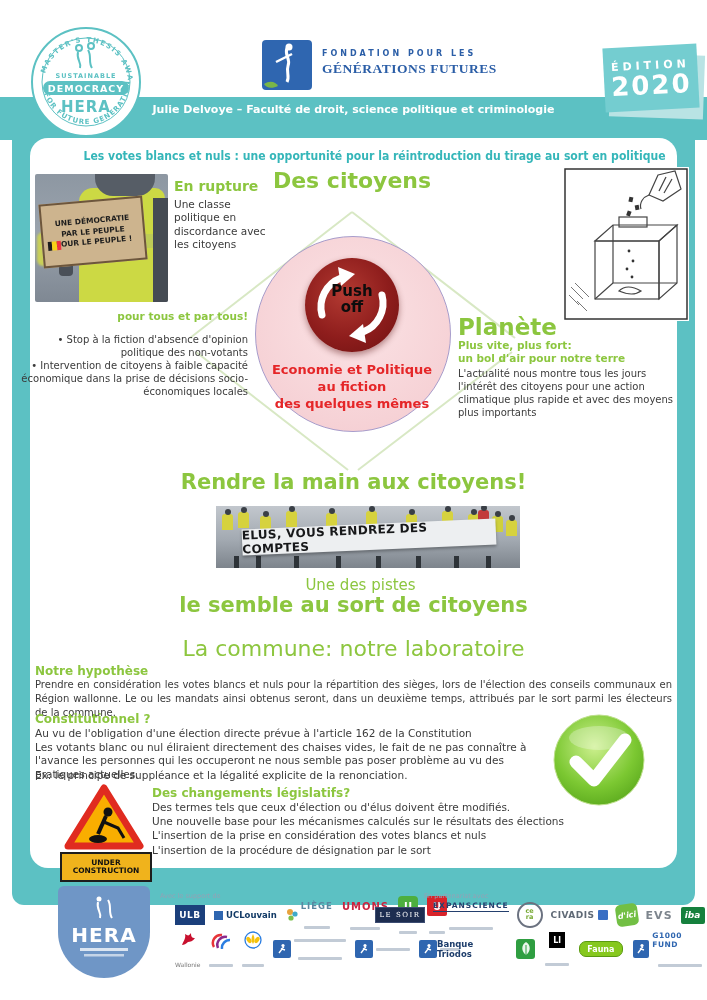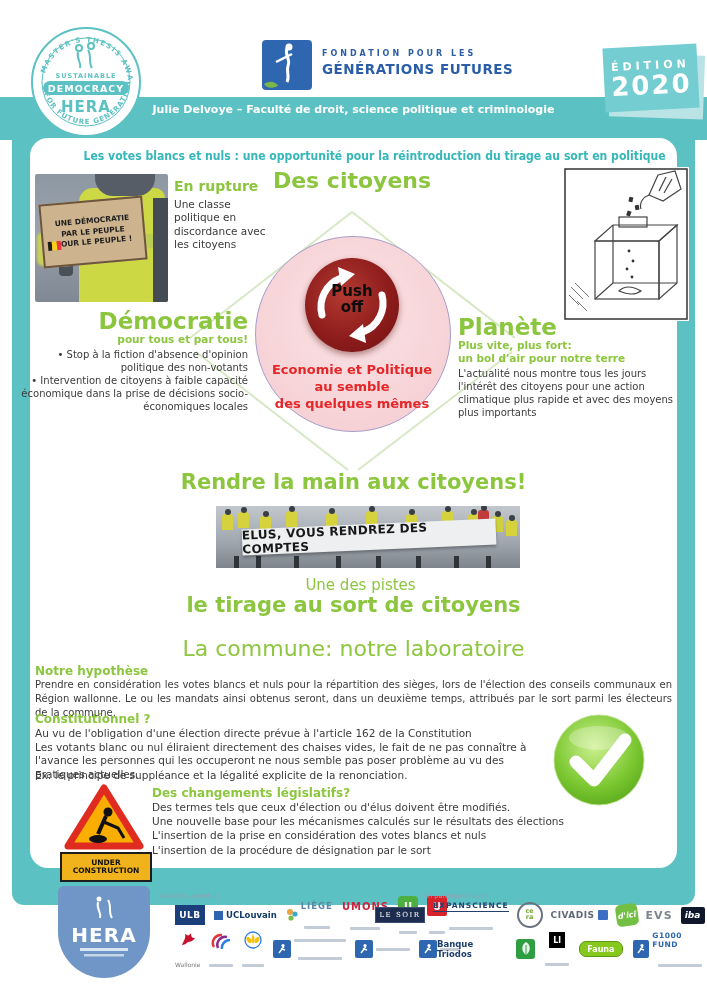--- a/index.html
+++ b/index.html
@@ -12,21 +12,21 @@
   
   .band{left:0;top:97px;width:707px;height:43px;background:#5cc1c3;}
   .band .l1{padding-top:6px;font-size:11px;font-weight:bold;color:#fff;}
   .band .l2{font-size:11px;font-weight:bold;color:#fff;margin-top:20px;}
   .frame{left:12px;top:130px;width:683px;height:775px;background:#5cc1c3;border-radius:0 0 12px 12px;}
   .inner{left:30px;top:138px;width:647px;height:730px;background:#fff;border-radius:18px;}
 
   .fondation{left:262px;top:40px;display:flex;gap:10px;align-items:flex-start;}
   .fnd-sq{width:50px;height:50px;background:#2f66b0;border-radius:4px;position:relative;}
   .fnd-l1{font-size:8px;letter-spacing:3px;color:#2b5ea7;font-weight:bold;margin-top:9px;}
-  .fnd-l2{font-size:13.5px;font-weight:bold;color:#2b5ea7;margin-top:3px;letter-spacing:.5px;}
+  .fnd-l2{font-size:13.5px;font-weight:bold;color:#2b5ea7;margin-top:3px;letter-spacing:.5px;font-family:Liberation Serif, serif;}
 
   .edition{left:604px;top:46px;width:94px;height:64px;background:#74cdd0;transform:rotate(-3deg);
            display:flex;flex-direction:column;align-items:center;justify-content:center;}
   .edition-shadow{left:610px;top:54px;width:94px;height:64px;background:#b9e3e4;transform:rotate(2deg);}
   .ed-l1{font-size:11px;font-weight:bold;letter-spacing:4px;color:#fff;}
   .ed-l2{font-size:26px;font-weight:bold;letter-spacing:2px;color:#fff;line-height:1;}
 
   .title{left:40px;top:148px;width:627px;font-size:12.5px;font-weight:bold;color:#35b6b9;text-align:center;}
 
   
@@ -120,21 +120,21 @@
           font-family:"DejaVu Serif",serif;display:flex;align-items:center;justify-content:center;border:1px solid #3c4c72;}
   .expan-t{font-size:7.5px;font-weight:bold;color:#24406e;letter-spacing:1px;border-bottom:1px solid #24406e;padding-bottom:1px;}
   .cera-c{width:22px;height:22px;border-radius:50%;border:2px solid #6b7280;display:flex;flex-direction:column;
           align-items:center;justify-content:center;line-height:.9;}
   .cera-c span{font-size:6.5px;font-weight:bold;color:#76a832;}
   .civadis-t{font-size:9px;font-weight:bold;color:#606a76;letter-spacing:.5px;}
   .civ-ic{width:10px;height:10px;background:#3a6fc4;border-radius:1px;}
   .dici{width:22px;height:22px;background:#72bf44;border-radius:5px;transform:rotate(-8deg);color:#fff;
         font-size:8px;font-weight:bold;font-style:italic;display:flex;align-items:center;justify-content:center;}
   .evs-t{font-size:11px;font-weight:bold;color:#7d858d;letter-spacing:1px;}
-  .iba{width:24px;height:17px;background:#0f172a;border-radius:2px;color:#fff;font-size:9px;font-weight:bold;
+  .iba{width:24px;height:17px;background:#15803d;border-radius:2px;color:#fff;font-size:9px;font-weight:bold;
        font-style:italic;display:flex;align-items:center;justify-content:center;}
   .triodos-t{font-size:8.5px;font-weight:bold;color:#1d3d6b;}
   .leaf-sq{width:20px;height:20px;background:#2f9e41;border-radius:3px;display:flex;align-items:center;justify-content:center;}
   .ll-sq{width:16px;height:16px;background:#000000;color:#fff;font-size:8px;font-weight:bold;
          display:flex;align-items:center;justify-content:center;}
   .fauna{width:44px;height:14px;background:#86c81e;border:1px solid #5a9a10;border-radius:7px;color:#fff;
          font-size:8px;font-weight:bold;display:flex;align-items:center;justify-content:center;}
   .g1000-t{font-size:7.5px;font-weight:bold;color:#2f66b0;letter-spacing:.5px;}
 </style>
 </head>
@@ -282,28 +282,27 @@
       <path d="M 77 37 A 31 31 0 0 1 58 74" stroke="#fff" stroke-width="7" fill="none" stroke-linecap="round"></path>
       <polygon points="61,85 44,78 58,66" fill="#fff"></polygon>
     </svg>
   </div>
   <div class="abs push-txt">
     <div>Push</div>
     <div>off</div>
   </div>
   <div class="abs center-red">
     <div>Economie et Politique</div>
-    <div>au semble</div>
+    <div>au fiction</div>
     <div>des quelques mêmes</div>
   </div>
 
   <div class="abs democratie">
-    <div class="h-big">Démocratie</div>
     <div class="sub-green">pour tous et par tous!</div>
-    <div class="body-xs" style="margin-top:2px;">• Stop à la fiction d'absence d'opinion politique des non-votants</div>
+    <div class="body-xs" style="margin-top:10px;">• Stop à la fiction d'absence d'opinion politique des non-votants</div>
     <div class="body-xs">• Intervention de citoyens à faible capacité économique dans la prise de décisions socio-économiques locales</div>
   </div>
 
   <div class="abs planete">
     <div class="h-big">Planète</div>
     <div class="sub-green">Plus vite, plus fort:</div>
     <div class="sub-green">un bol d'air pour notre terre</div>
     <div class="body-xs" style="margin-top:3px;">L'actualité nous montre tous les jours l'intérêt des citoyens pour une action climatique plus rapide et avec des moyens plus importants</div>
   </div>
 
@@ -333,21 +332,21 @@
         <i style="left:200px;"></i>
         <i style="left:238px;"></i>
         <i style="left:270px;"></i>
     </div>
     <div class="banner">
       <span>ELUS, VOUS RENDREZ DES COMPTES</span>
     </div>
   </div>
 
   <div class="abs pistes">Une des pistes</div>
-  <div class="abs tirage">le tirage au sort de citoyens</div>
+  <div class="abs tirage">le semble au sort de citoyens</div>
 
   <div class="abs commune-h">La commune: notre laboratoire</div>
 
   <div class="abs sec-title" style="left:35px;top:664px;">Notre hypothèse</div>
   <div class="abs hypo-text">Prendre en considération les votes blancs et nuls pour la répartition des sièges, lors de l'élection des conseils communaux en Région wallonne. Le ou les mandats ainsi obtenus seront, dans un deuxième temps, attribués par le sort parmi les électeurs de la commune.</div>
 
   <div class="abs sec-title" style="left:35px;top:712px;">Constitutionnel ?</div>
   <div class="abs const-l1 body-s">Au vu de l'obligation d'une élection directe prévue à l'article 162 de la Constitution</div>
   <div class="abs const-l2 body-s">Les votants blanc ou nul éliraient directement des chaises vides, le fait de ne pas connaître à l'avance les personnes qui les occuperont ne nous semble pas poser problème au vu des pratiques actuelles.</div>
   <div class="abs const-l3 body-s">Ex: le principe de suppléance et la légalité explicite de la renonciation.</div>

